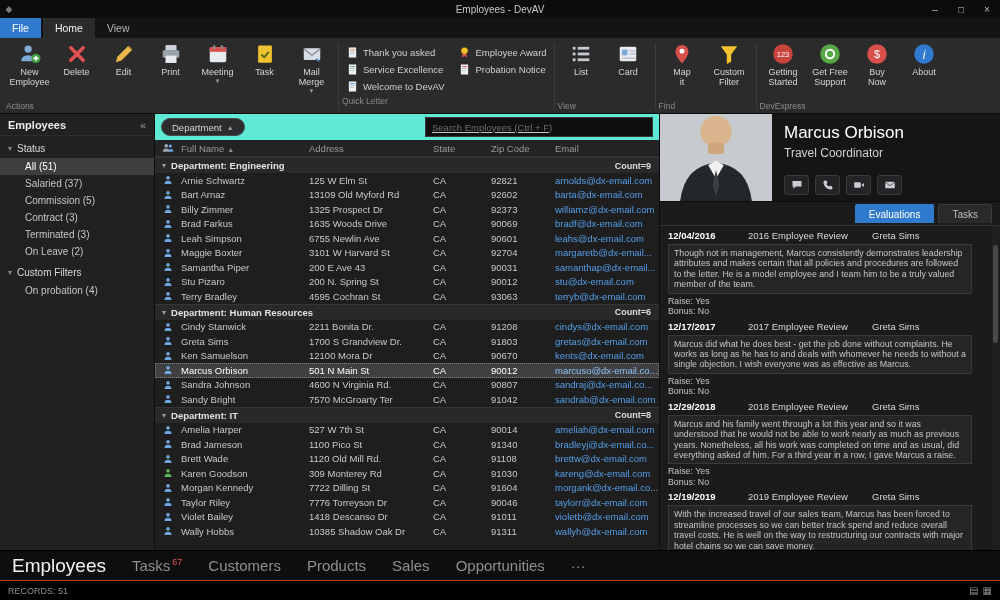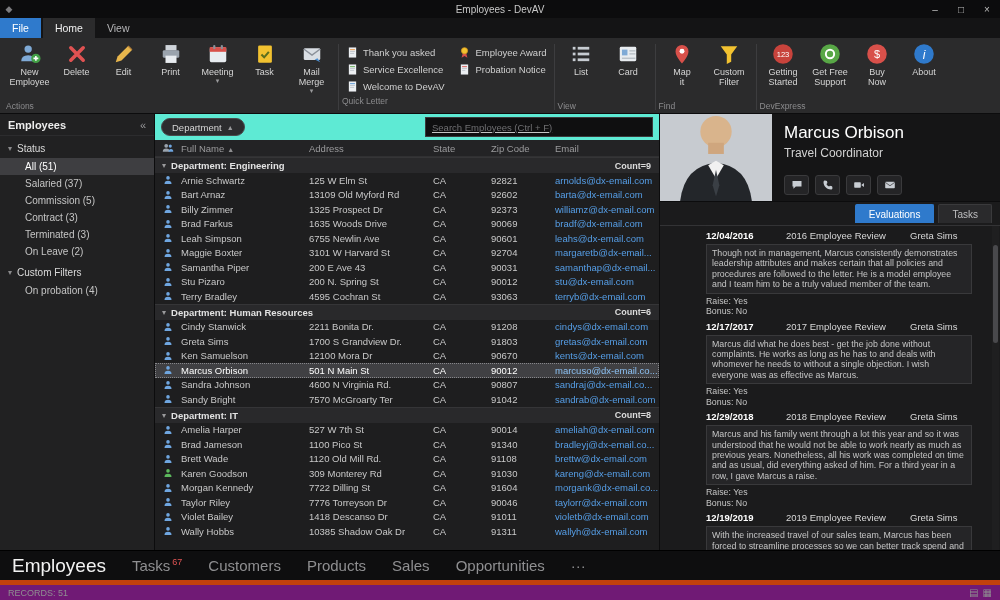--- a/index.html
+++ b/index.html
@@ -86,37 +86,37 @@
   .picons{margin-top:auto;display:flex;gap:6px;}
   .pbtn{width:25px;height:20px;background:#242426;border:1px solid #3a3a3c;border-radius:3px;display:flex;align-items:center;justify-content:center;}
   .pbtn svg{width:12px;height:12px;display:block;}
   .tabsrow{height:24px;flex:0 0 auto;display:flex;align-items:center;justify-content:flex-end;gap:4px;padding:0 8px;border-bottom:1px solid #333335;}
   .dtab{height:19px;padding:0 13px;display:flex;align-items:center;font-size:10px;color:#bfbfc1;background:#2a2a2c;border:1px solid #3a3a3c;border-bottom:none;border-radius:2px 2px 0 0;}
   .dtab.sel{background:#2f7acc;border-color:#2f7acc;color:#fff;}
   .eval-head{height:16px;flex:0 0 auto;display:flex;align-items:center;background:#232325;border-bottom:1px solid #303032;font-size:9px;color:#9b9b9d;}
   .e-date{width:88px;flex:0 0 auto;padding-left:8px;}
   .e-sub{width:124px;flex:0 0 auto;}
   .e-man{flex:1;min-width:0;}
-  .evals{flex:1;overflow:hidden;position:relative;padding-right:26px;margin-left:38px;}
+  .evals{flex:1;overflow:hidden;position:relative;padding-right:26px;}
   .eval{padding-top:3px;}
   .emeta{display:flex;align-items:center;height:13px;font-size:9.5px;color:#d8d8d8;}
   .emeta .e-date{font-weight:bold;color:#fff;}
   .enotes{margin:2px 2px 2px 8px;padding:3px 5px;background:#252527;border:1px solid #39393b;font-size:8.8px;line-height:10.4px;color:#c6c6c6;}
   .eflag{padding-left:8px;font-size:8.8px;line-height:10.5px;color:#c6c6c6;}
   .vscroll{position:absolute;top:0;right:1px;bottom:0;width:7px;background:#1f1f20;}
   .vthumb{position:absolute;top:6%;height:30%;left:1px;right:1px;background:#49494c;border-radius:3px;}
 
   
   .bottomnav{height:30px;flex:0 0 auto;background:#0e0e0f;border-top:1px solid #000;display:flex;align-items:center;gap:26px;padding-left:12px;}
   .nitem{display:flex;align-items:flex-start;gap:2px;font-size:15px;color:#8f8f91;white-space:nowrap;}
   .nitem.sel{font-size:19px;color:#f2f2f2;}
   .nbadge{font-size:9px;color:#e25555;line-height:9px;margin-top:1px;}
 
   
-  .statusbar{height:20px;flex:0 0 auto;background:#701a75;border-top:5px solid #c2410c;display:flex;align-items:center;padding:0 8px;font-size:9px;color:#8f8f91;justify-content:center;}
+  .statusbar{height:20px;flex:0 0 auto;background:#000000;border-top:1px solid #c2410c;display:flex;align-items:center;padding:0 8px;font-size:9px;color:#8f8f91;justify-content:center;}
   .sb-icons{margin-left:auto;display:flex;gap:4px;font-size:10px;color:#8f8f91;}
 </style>
 </head>
 <body>
 
 <div class="app">
 
   <div class="titlebar">
     <span class="appicon">◆</span>
     <span class="ttl">Employees - DevAV</span>

